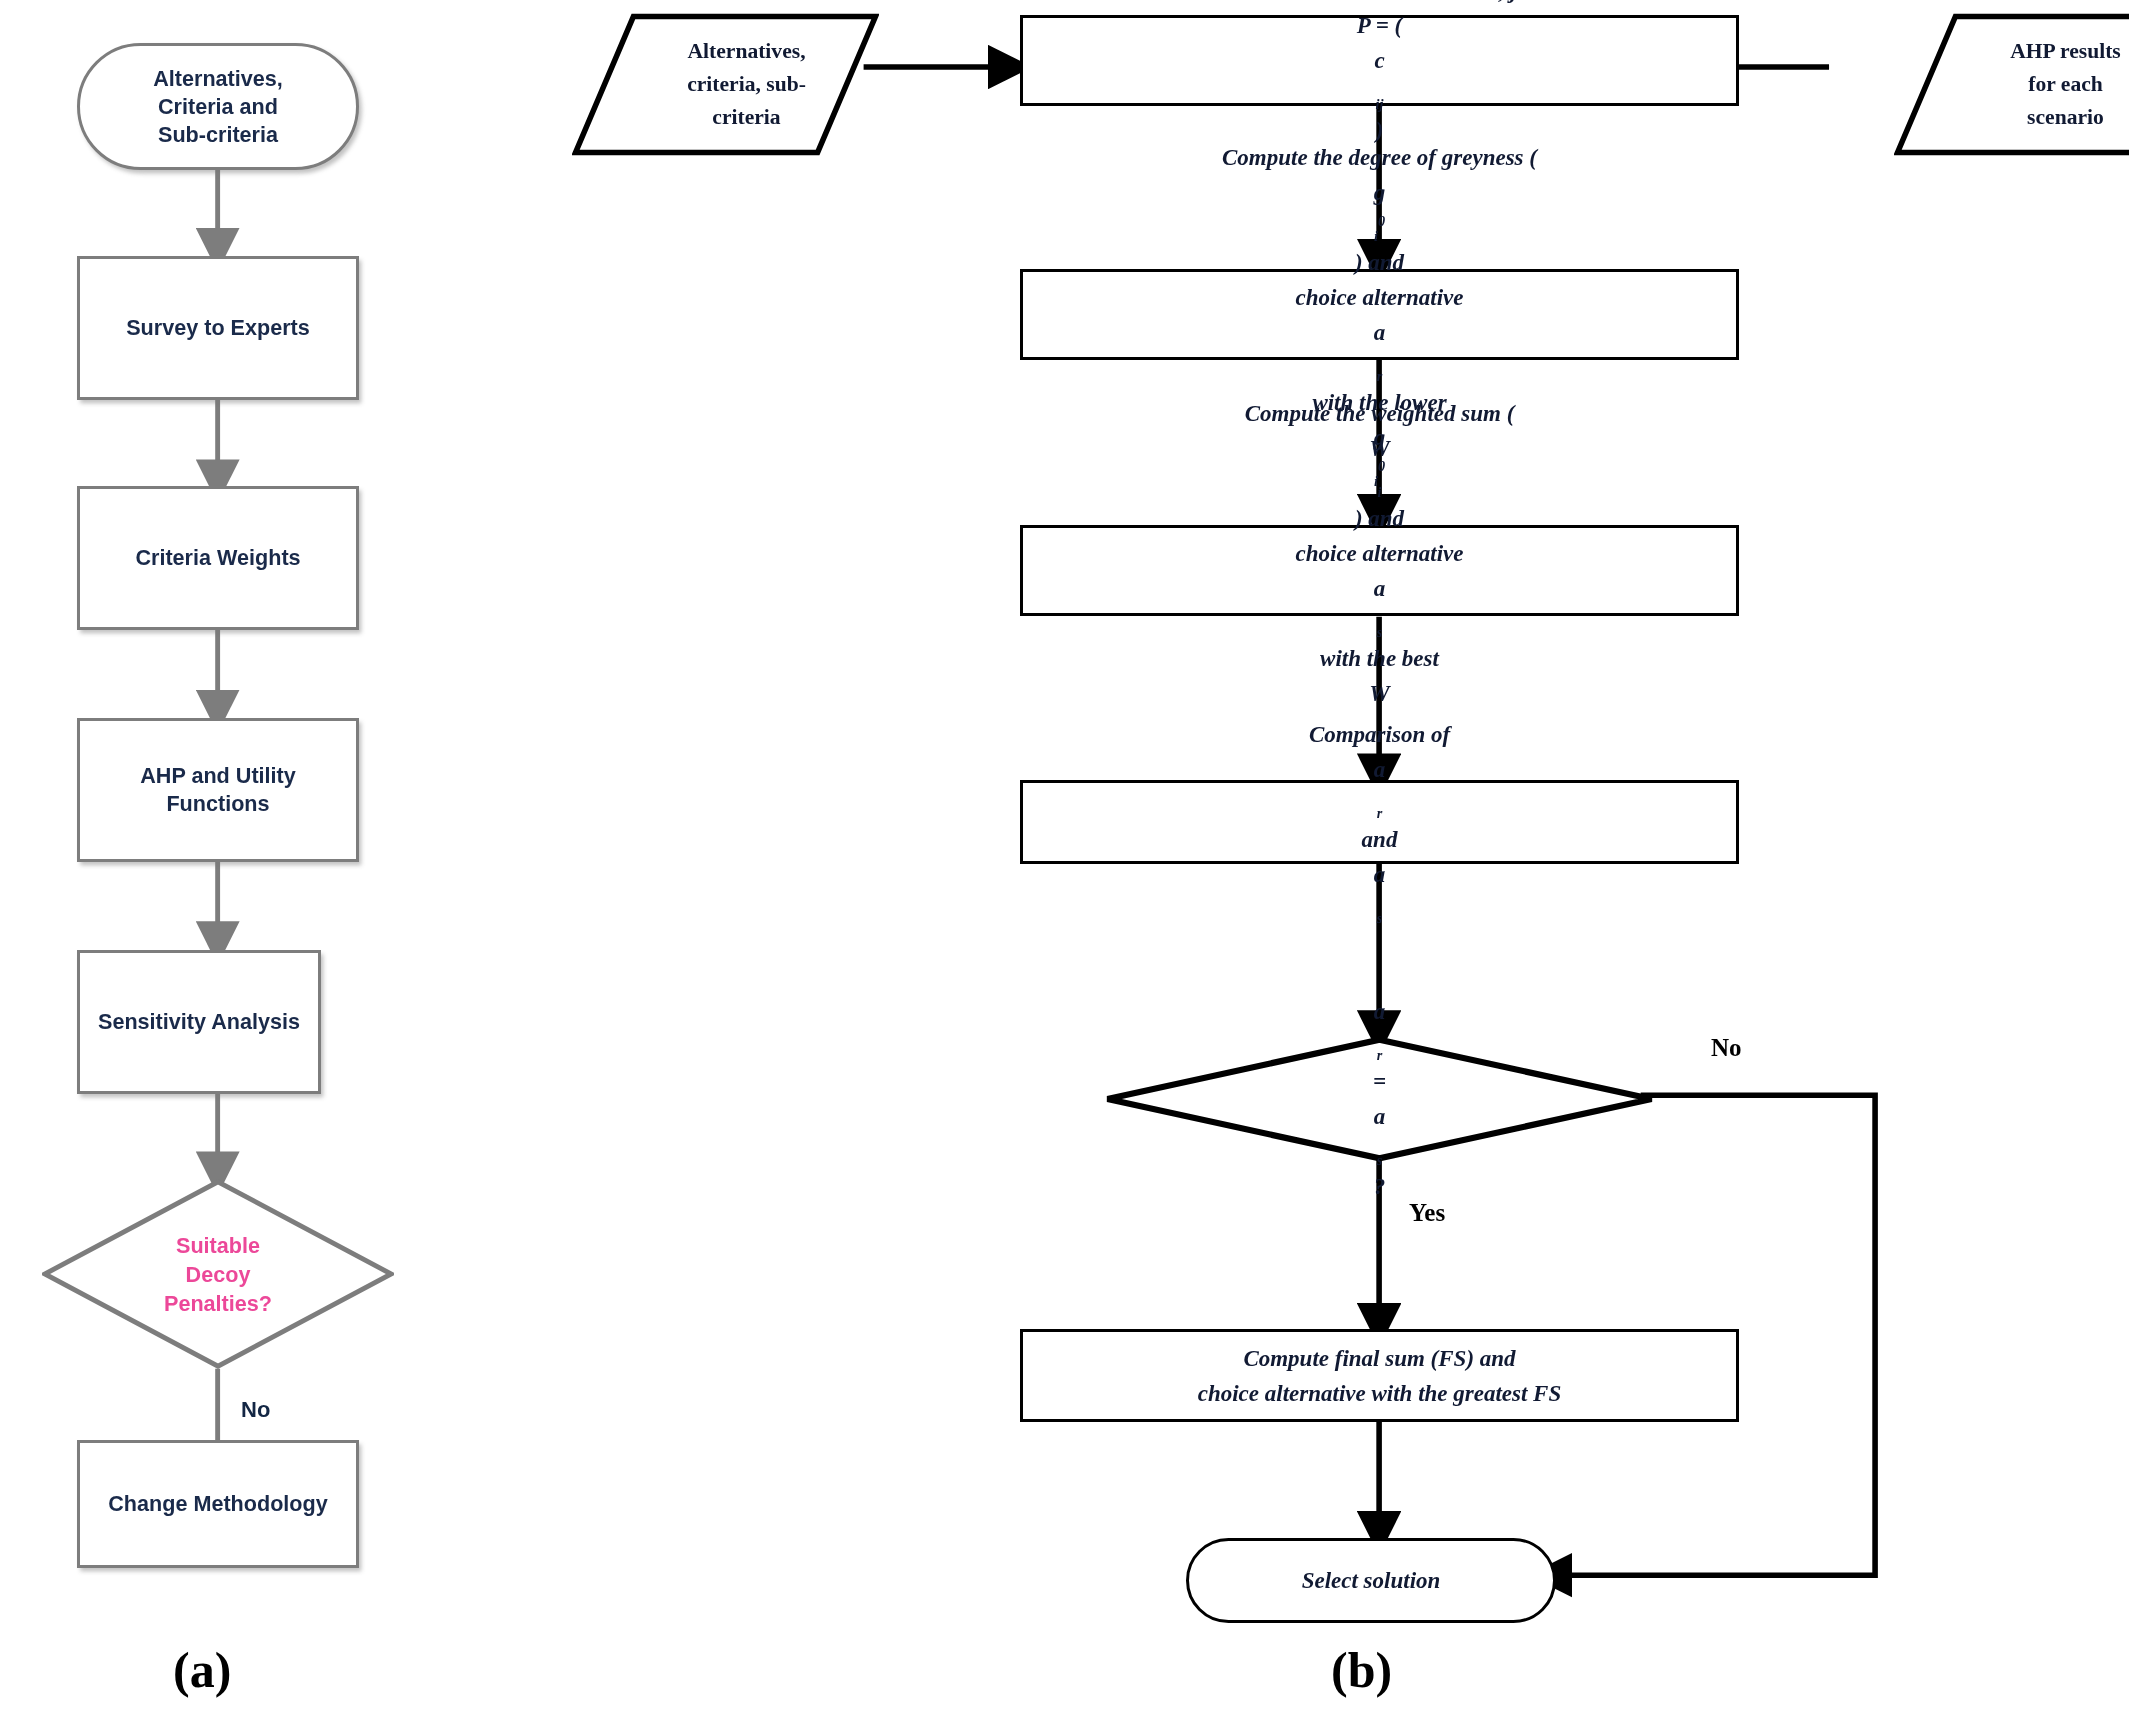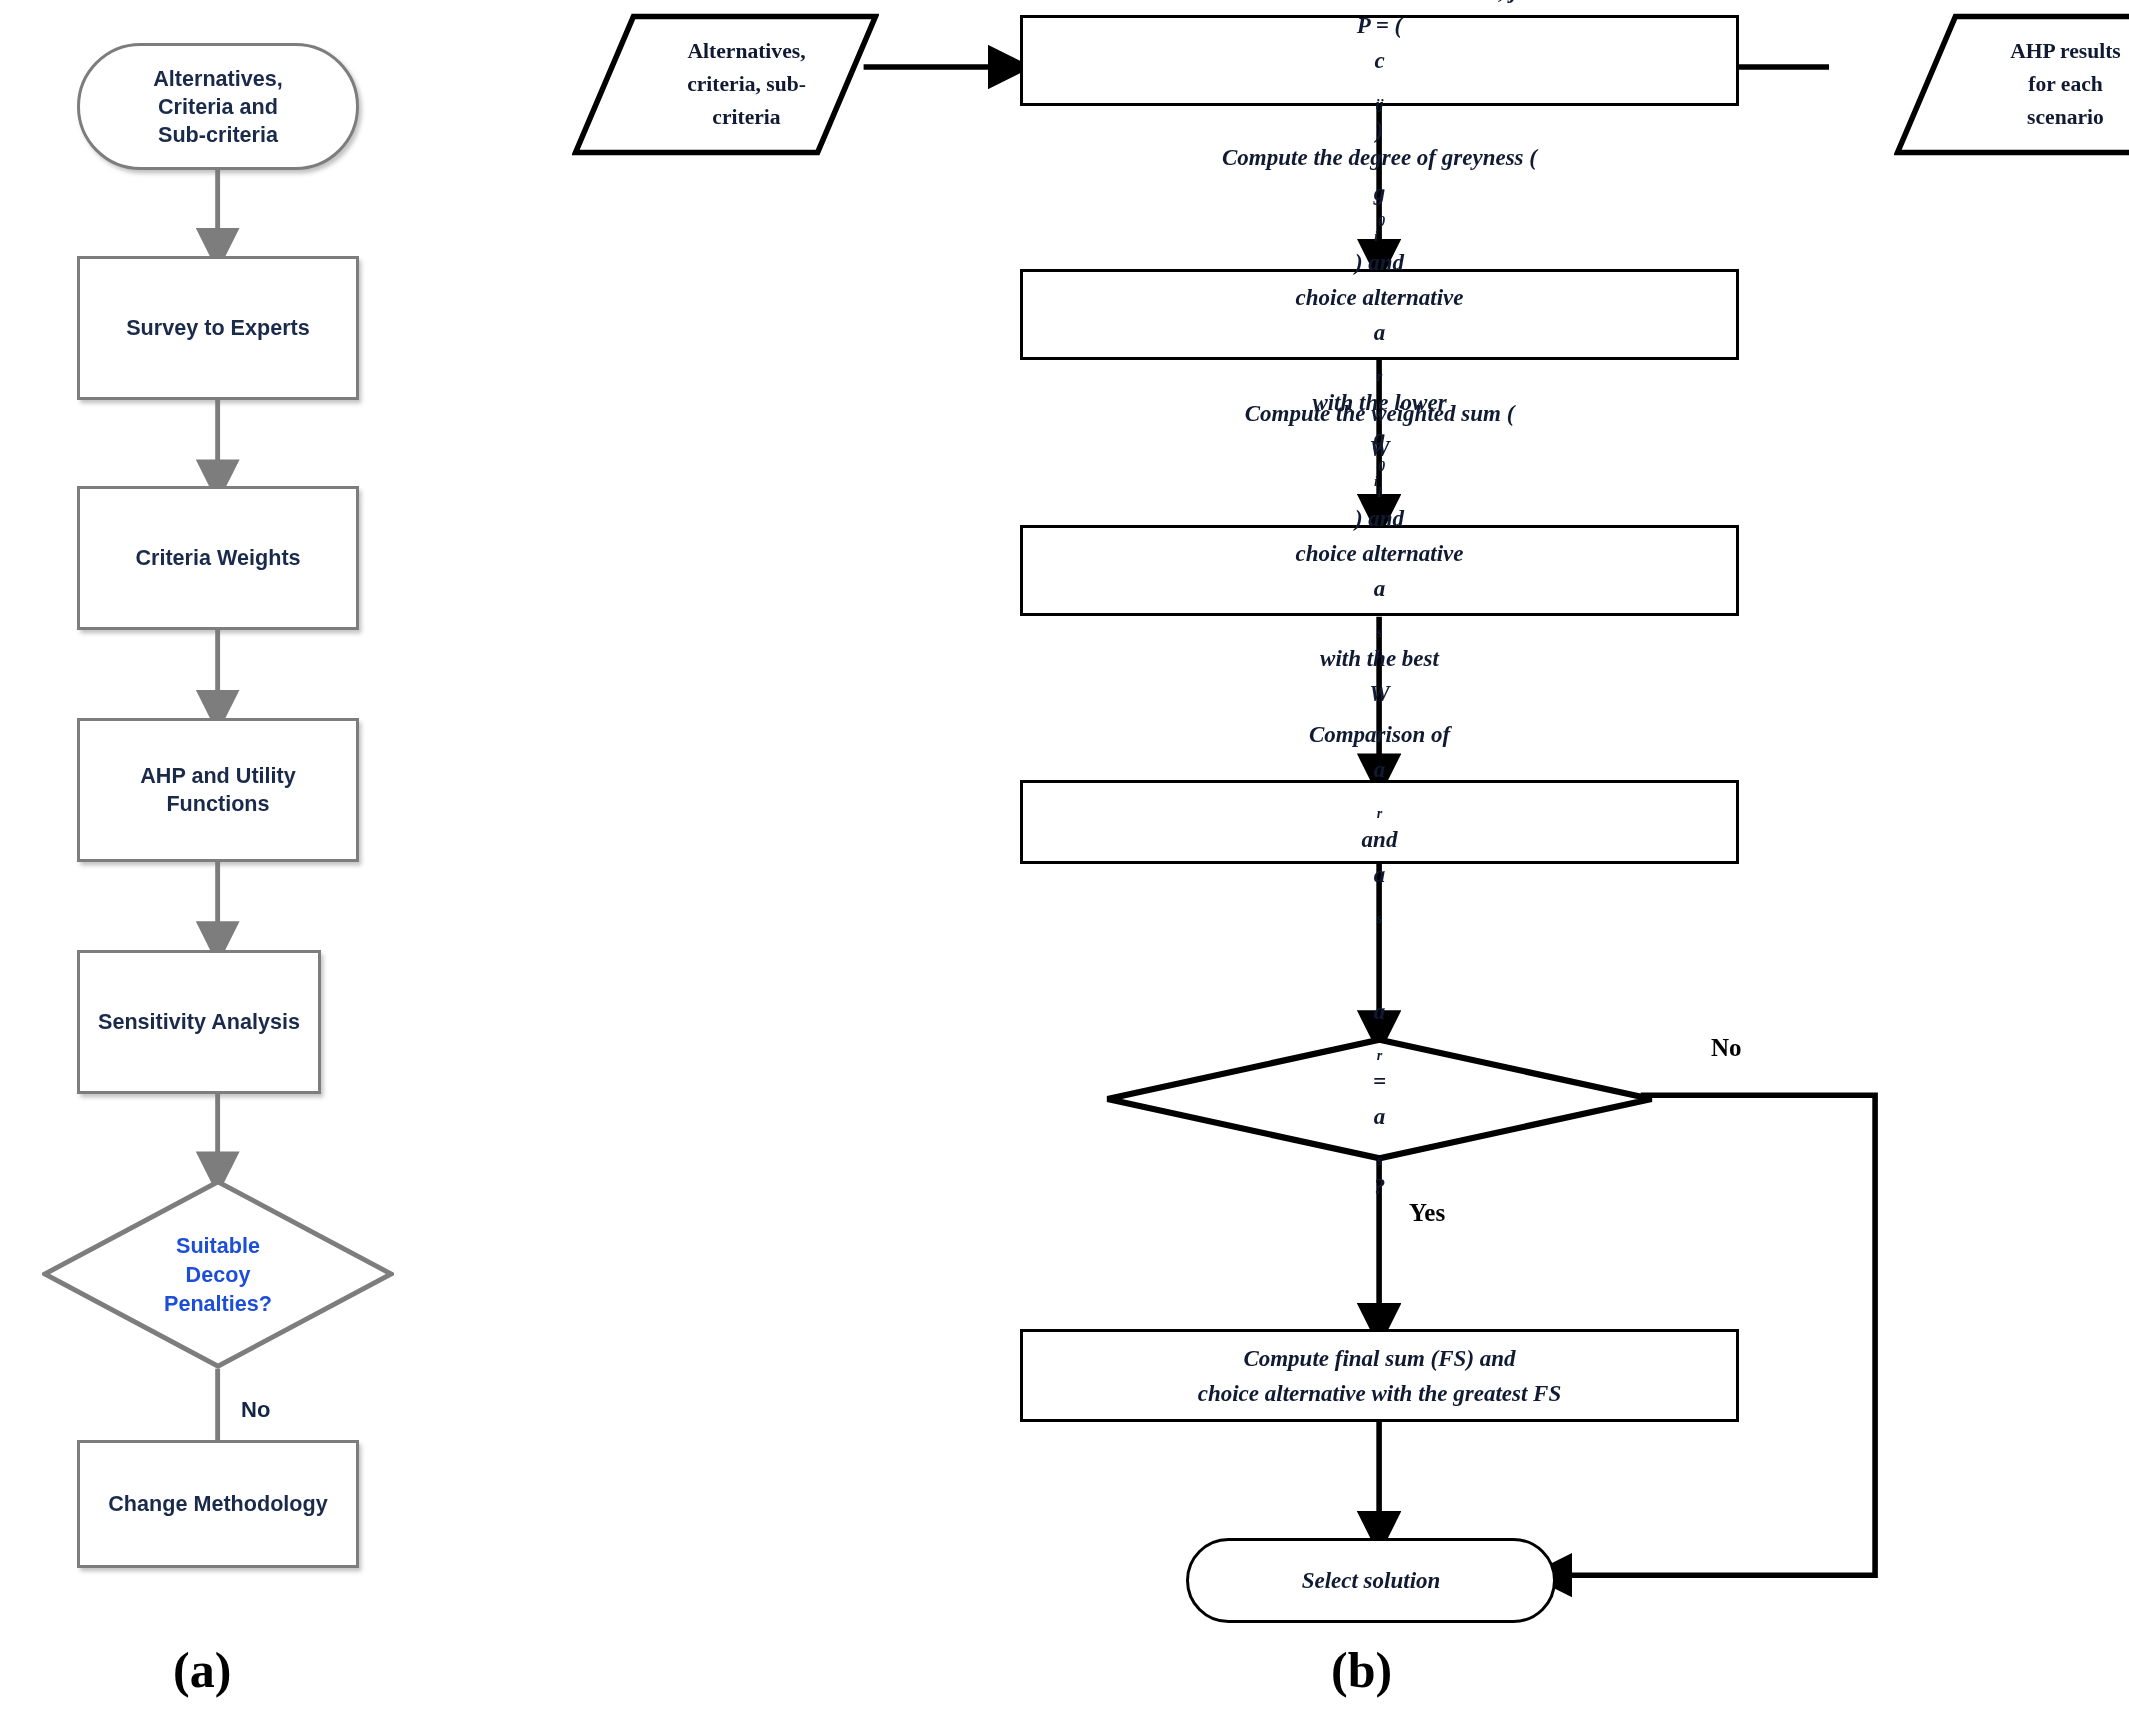--- a/index.html
+++ b/index.html
@@ -30,21 +30,21 @@
     border:3.5px solid #7d7d7d;
     border-radius:77px;
     box-shadow:2.8px 3.5px 4.2px rgba(120,120,120,.45);
     box-sizing:border-box;
   }
   .a-label{
     color:#1a2a4a;font-weight:bold;font-size:21.6px;line-height:28px;
     font-family:"Liberation Sans", sans-serif;
   }
   .a-diamond-label{
-    color:#1d4ed8;font-weight:bold;font-size:21.6px;line-height:29px;
+    color:#ec4899;font-weight:bold;font-size:21.6px;line-height:29px;
   }
   .a-flowlabel{
     position:absolute;color:#132644;font-weight:bold;font-size:22px;
   }
   .panel-caption{
     position:absolute;color:#000;font-size:50px;font-weight:bold;
     font-family:"Liberation Serif", serif;letter-spacing:0px;
   }
 
   

